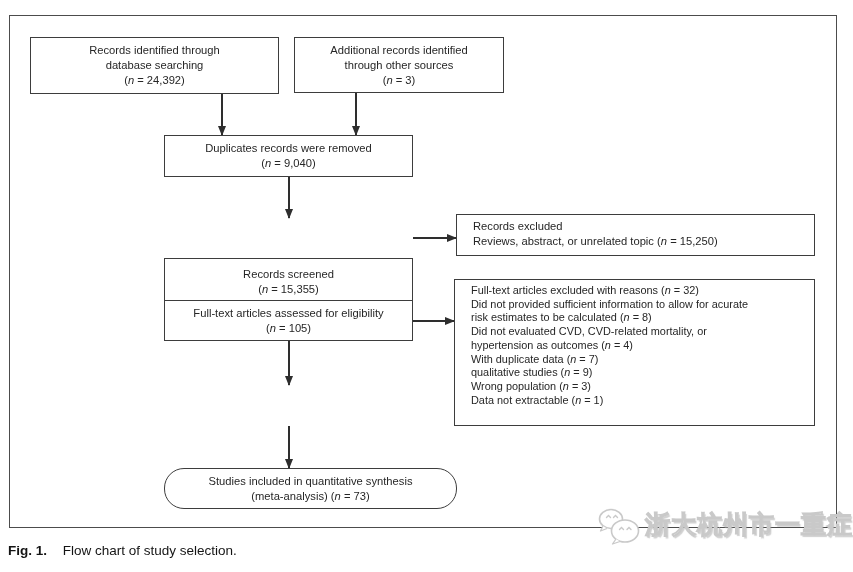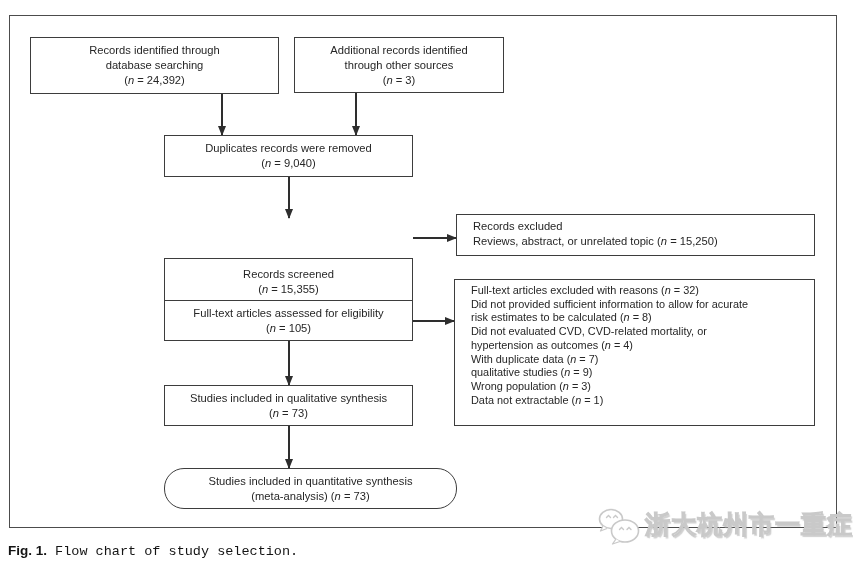--- a/index.html
+++ b/index.html
@@ -50,21 +50,21 @@
   .arr-h::after {
     content:""; position:absolute; right:-1px; top:50%; transform:translateY(-50%);
     border-top:4.5px solid transparent; border-bottom:4.5px solid transparent;
     border-left:10px solid #2e2e2e;
   }
   .h1 { left:413px; top:237px; width:43px; }
   .h2 { left:413px; top:320px; width:41px; }
 
   .caption { position:absolute; left:8px; top:543px; font-size:13.5px; color:#141414; z-index:3; }
   .caption .cap-label { font-family:"Liberation Sans", sans-serif; font-weight:bold; }
-  .caption .cap-text  { font-family:Liberation Mono, monospace; }
+  .caption .cap-text  { font-family:Liberation Sans, sans-serif;margin-left:12px; }
 
   .watermark {
     position:absolute; left:598px; top:508px; height:42px;
     display:flex; gap:5px; z-index:5;
   }
   .wm-text {
     font-family:"DejaVu Sans", sans-serif; font-weight:bold;
     font-size:25px; letter-spacing:1px; color:#ffffff;
     -webkit-text-stroke:1px #c9c9c9;
     text-shadow:1.5px 1.5px 1px rgba(170,170,170,0.55);
@@ -108,24 +108,20 @@
       <div class="line">Full-text articles excluded with reasons (<i>n</i> = 32)</div>
       <div class="line">Did not provided sufficient information to allow for acurate</div>
       <div class="line">risk estimates to be calculated (<i>n</i> = 8)</div>
       <div class="line">Did not evaluated CVD, CVD-related mortality, or</div>
       <div class="line">hypertension as outcomes (<i>n</i> = 4)</div>
       <div class="line">With duplicate data (<i>n</i> = 7)</div>
       <div class="line">qualitative studies (<i>n</i> = 9)</div>
       <div class="line">Wrong population (<i>n</i> = 3)</div>
       <div class="line">Data not extractable (<i>n</i> = 1)</div>
     </div>
-  <div class="box center b8">
-      <div class="line">Studies included in qualitative synthesis</div>
-      <div class="line">(<i>n</i> = 73)</div>
-    </div>
   <div class="box center b9">
       <div class="line">Studies included in quantitative synthesis</div>
       <div class="line">(meta-analysis) (<i>n</i> = 73)</div>
     </div>
 
   <div class="arr-v a1"></div>
   <div class="arr-v a2"></div>
   <div class="arr-v a3"></div>
   <div class="arr-v a4"></div>
   <div class="arr-v a5"></div>

